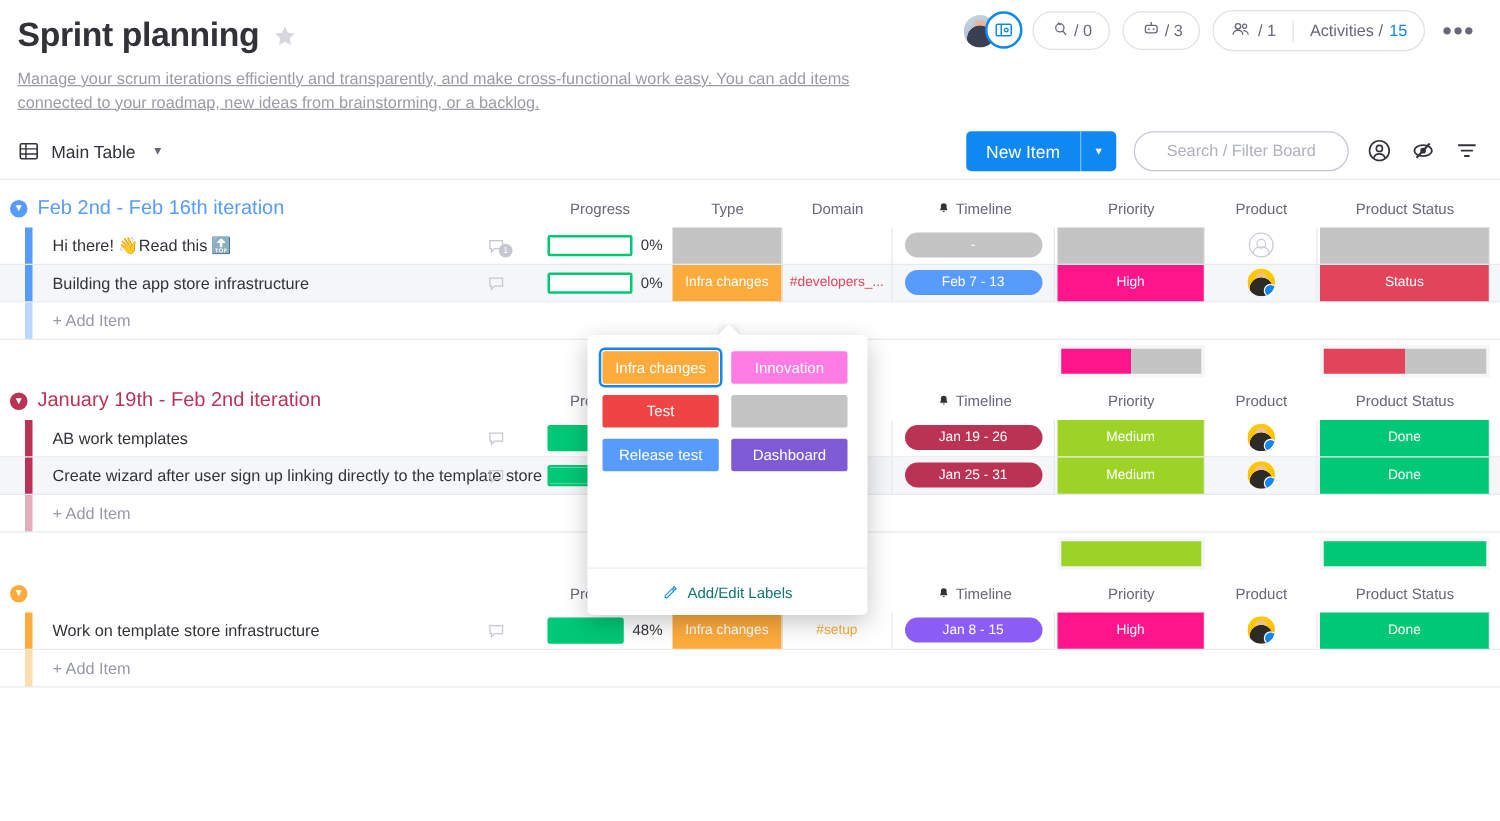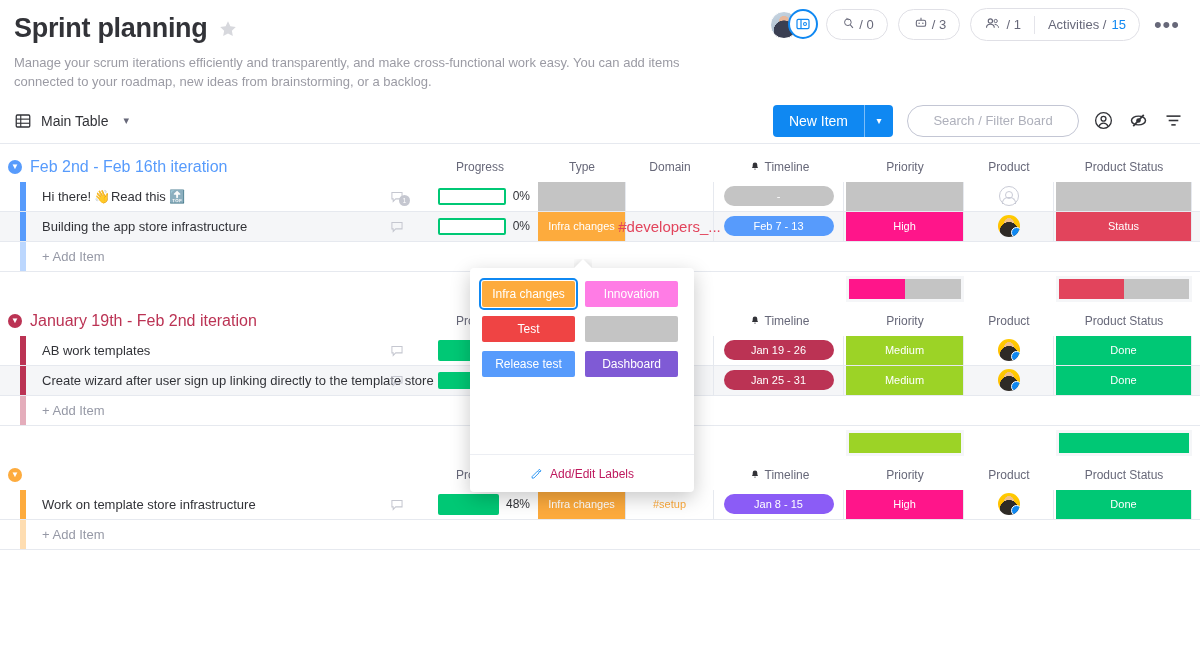--- a/index.html
+++ b/index.html
@@ -14,21 +14,21 @@
     -webkit-font-smoothing:antialiased;
   }
 
   
   .board-header { position:relative; padding:14px 20px 0 14px; }
   .title-row { display:flex; align-items:center; gap:10px; }
   .board-title { font-size:27px; font-weight:700; letter-spacing:-0.3px; color:#323338; line-height:1.1; }
   .star-icon { width:22px; height:22px; color:#d7d8dd; display:inline-block; }
   .board-desc {
     margin-top:9px; font-size:13px; line-height:19px; color:#9b9ba4;
-    max-width:690px; font-weight:400;
+    max-width:690px; font-weight:400;text-decoration:underline;
   }
 
   
   .header-right {
     position:absolute; top:8px; right:16px;
     display:flex; align-items:center; gap:10px;
   }
   .avatar-group { position:relative; width:46px; height:32px; }
   .avatar-photo {
     position:absolute; left:0; top:2px; width:28px; height:28px; border-radius:50%;
@@ -170,21 +170,21 @@
   }
   .labels-grid { padding:13px 12px 0 12px; display:flex; flex-wrap:wrap; gap:9px 10px; }
   .label-chip {
     width:93px; height:26px; display:flex; align-items:center; justify-content:center;
     color:#fff; font-size:12px; font-weight:500; border-radius:2px; cursor:pointer;
   }
   .label-chip.selected { outline:2px solid #0f88f2; outline-offset:1px; }
   .popup-footer {
     position:absolute; left:0; right:0; bottom:0; height:38px;
     border-top:1px solid #eceef3; display:flex; align-items:center; justify-content:center; gap:7px;
-    font-size:12px; color:#be185d;
+    font-size:12px; color:#0f766e;
   }
   .pencil { width:13px; height:13px; }
 </style>
 </head>
 <body>
 
 <div class="board-header">
   <div class="title-row">
     <div class="board-title">Sprint planning</div>
     <span class="star-icon">
@@ -359,21 +359,21 @@
           </svg></div>
         <div class="prog-wrap" style="left:430px;width:100px">
           <div class="prog-bar">
             <div class="prog-fill" style="width:0%"></div>
           </div>
           <span class="prog-pct">0%</span>
         </div>
         <div class="cell" style="left:538px;width:88px;background:#fdab3d">
           <span>Infra changes</span>
         </div>
-        <div class="cell plain" style="left:626px;width:88px;color:#e2445c;font-size:15px">
+        <div class="cell plain" style="left:626px;width:88px;color:#e2445c;font-size:11px">
           <span>#developers_...</span>
         </div>
         <div class="cell plain" style="left:714px;width:130px">
           <div class="pill-date" style="background:#579bfc">
             <span>Feb 7 - 13</span>
           </div>
         </div>
         <div class="cell" style="left:846px;width:118px;background:#ff158a">
           <span>High</span>
         </div>

